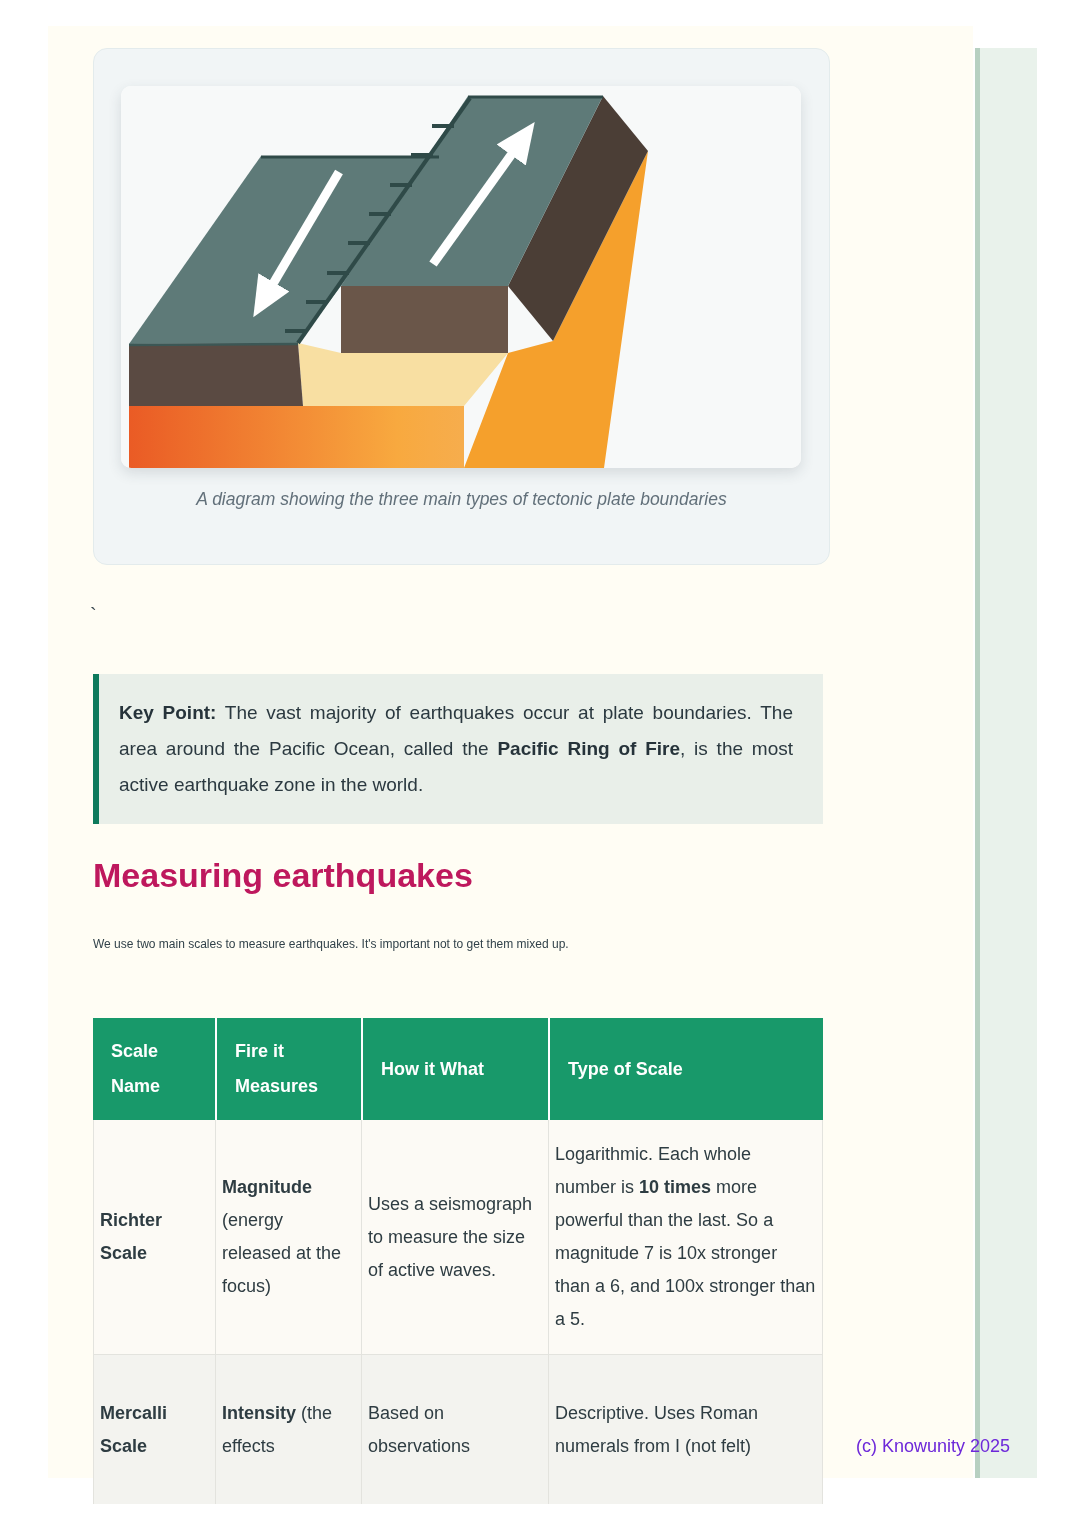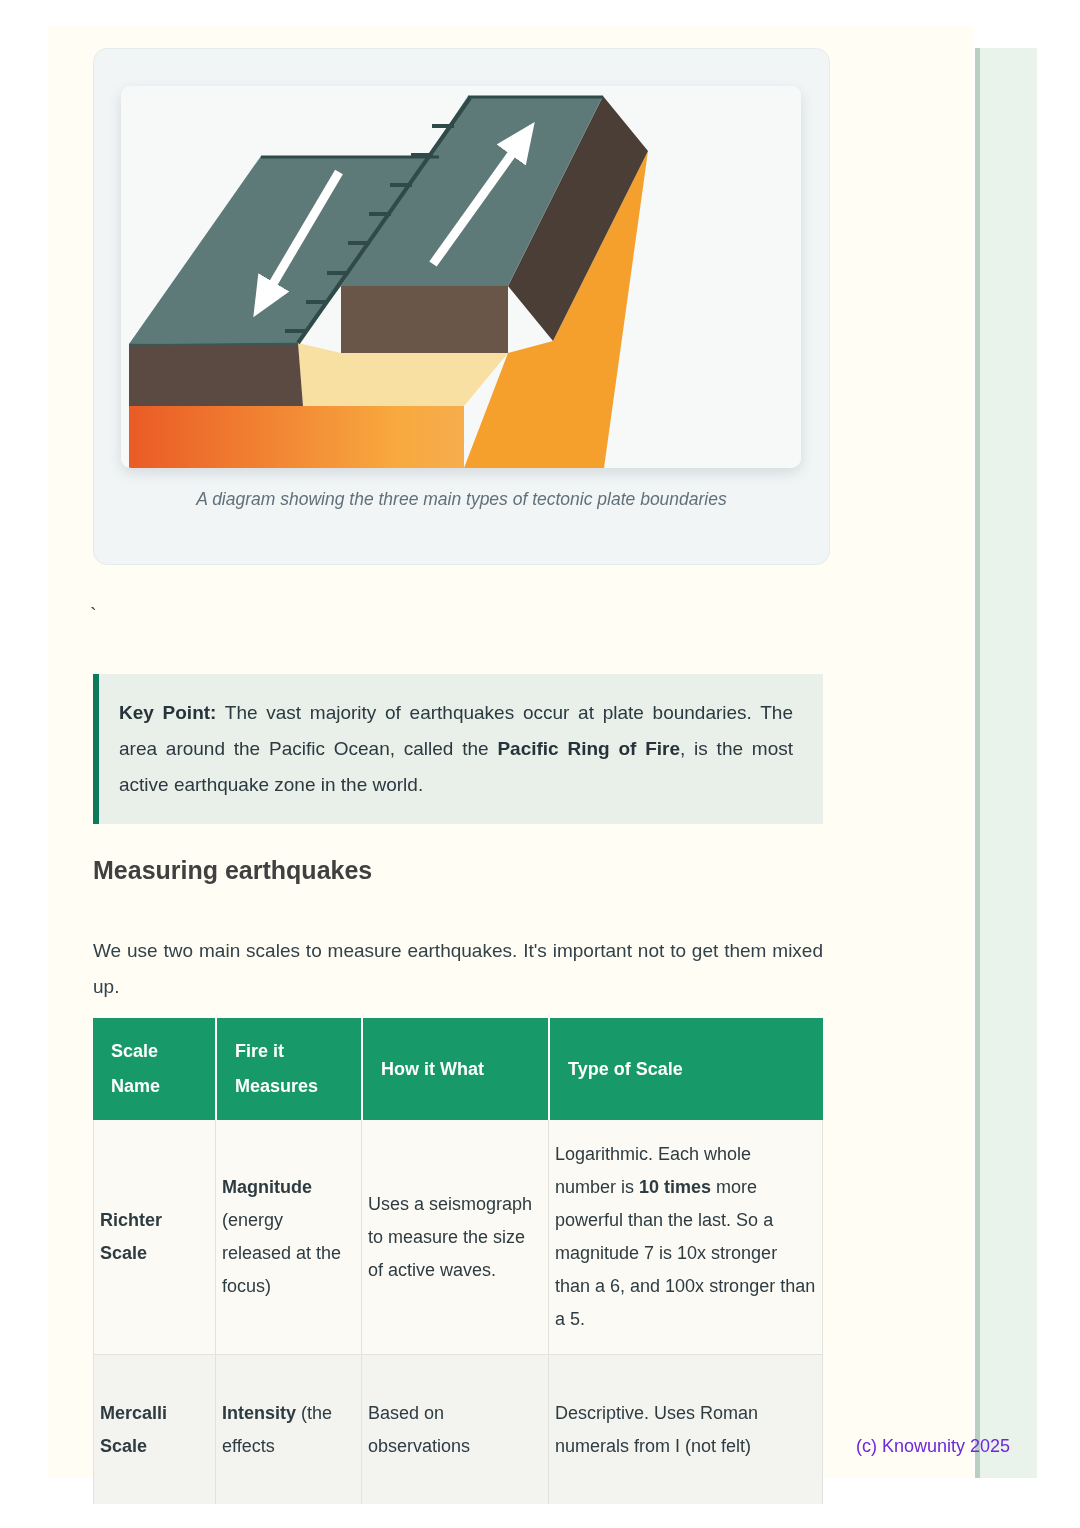--- a/index.html
+++ b/index.html
@@ -14,22 +14,22 @@
   .image-card{position:absolute;left:27px;top:37px;width:680px;height:382px;background:#fdfdfd;border-radius:10px;box-shadow:0 5px 14px rgba(40,60,70,.14);overflow:hidden;}
   .image-card svg{display:block;width:100%;height:100%;}
   .figure-caption{position:absolute;left:0;top:440px;width:100%;text-align:center;font-style:italic;font-size:17.5px;color:#62707a;}
 
   .stray-char{position:absolute;left:90px;top:604px;font-size:20px;color:#39474e;}
 
   
   .key-point{position:absolute;left:93px;top:674px;width:730px;box-sizing:border-box;background:#e9efe9;border-left:6px solid #0e7a5c;padding:21px 30px 21px 20px;font-size:19px;line-height:36px;color:#2b3940;text-align:justify;}
   .key-point b{color:#26333a;}
 
-  .section-heading{position:absolute;left:93px;top:856px;margin:0;font-size:25px;font-weight:bold;color:#404040;}
-  .intro-para{position:absolute;left:93px;top:914px;width:730px;font-size:19px;line-height:36px;color:#32424a;text-align:justify;}
+  .section-heading{position:absolute;left:93px;top:856px;margin:0;font-size:34px;font-weight:bold;color:#be185d;}
+  .intro-para{position:absolute;left:93px;top:914px;width:730px;font-size:12px;line-height:36px;color:#32424a;text-align:justify;}
 
   
   .scales-table{position:absolute;left:93px;top:1018px;width:730px;border-collapse:separate;border-spacing:0;table-layout:fixed;}
   .scales-table th{background:#18996a;color:#ffffff;font-size:18px;font-weight:600;text-align:left;vertical-align:middle;padding:16px 18px;line-height:35px;box-sizing:border-box;}
   .scales-table th + th{border-left:2px solid #ffffff;}
   .scales-table td{font-size:18px;line-height:33px;color:#2e3c42;text-align:left;vertical-align:middle;padding:6px;background:#fcfaf5;border-left:1px solid #e3e3de;box-sizing:border-box;}
   .scales-table td:last-child{border-right:1px solid #e3e3de;}
   .scales-table tr.row-alt td{background:#f3f3ef;border-top:1px solid #e3e3de;}
   .scales-table .c1{width:122px;} .scales-table .c2{width:146px;} .scales-table .c3{width:187px;} .scales-table .c4{width:275px;}
   .scales-table .row-main{height:234px;} .scales-table .row-alt{height:150px;}

